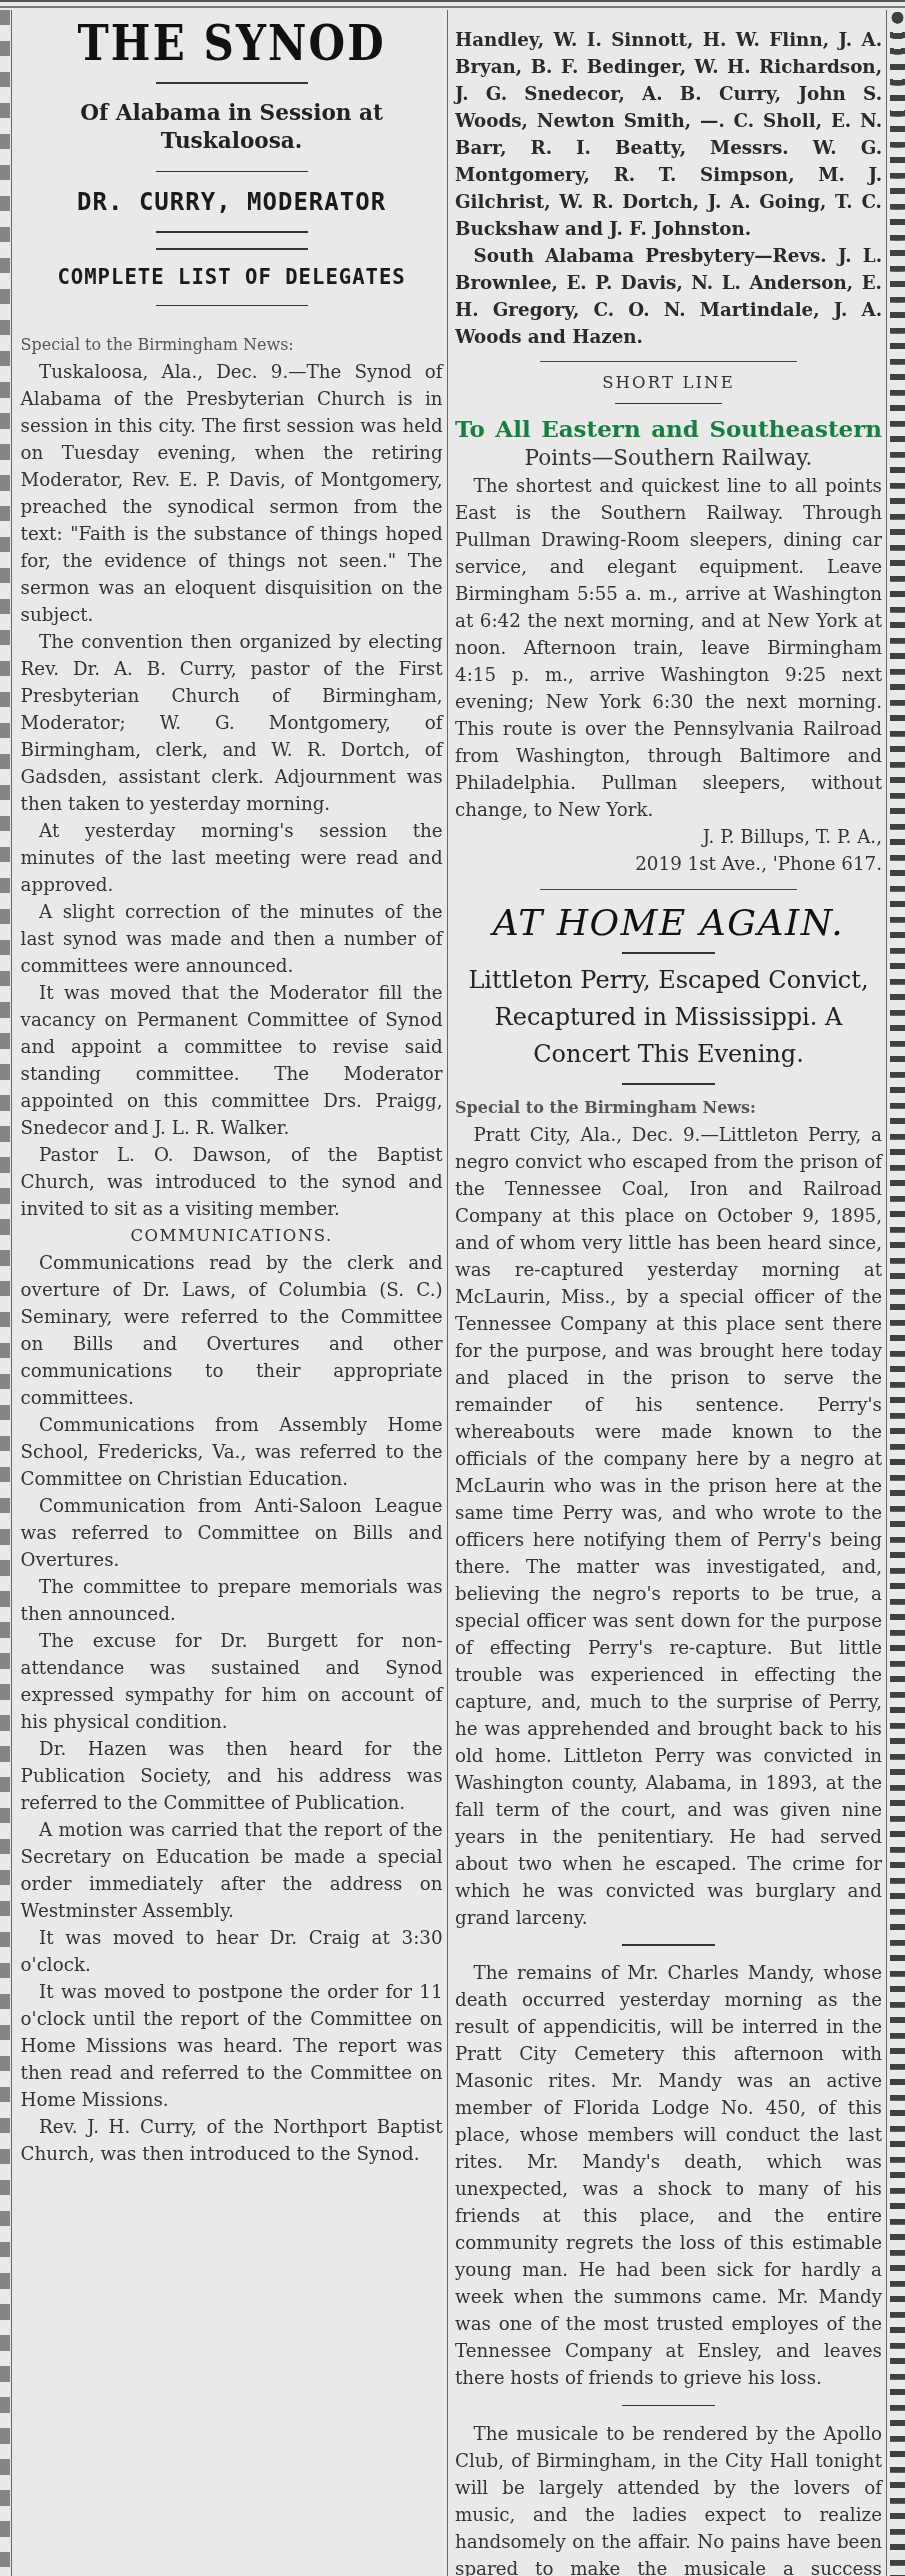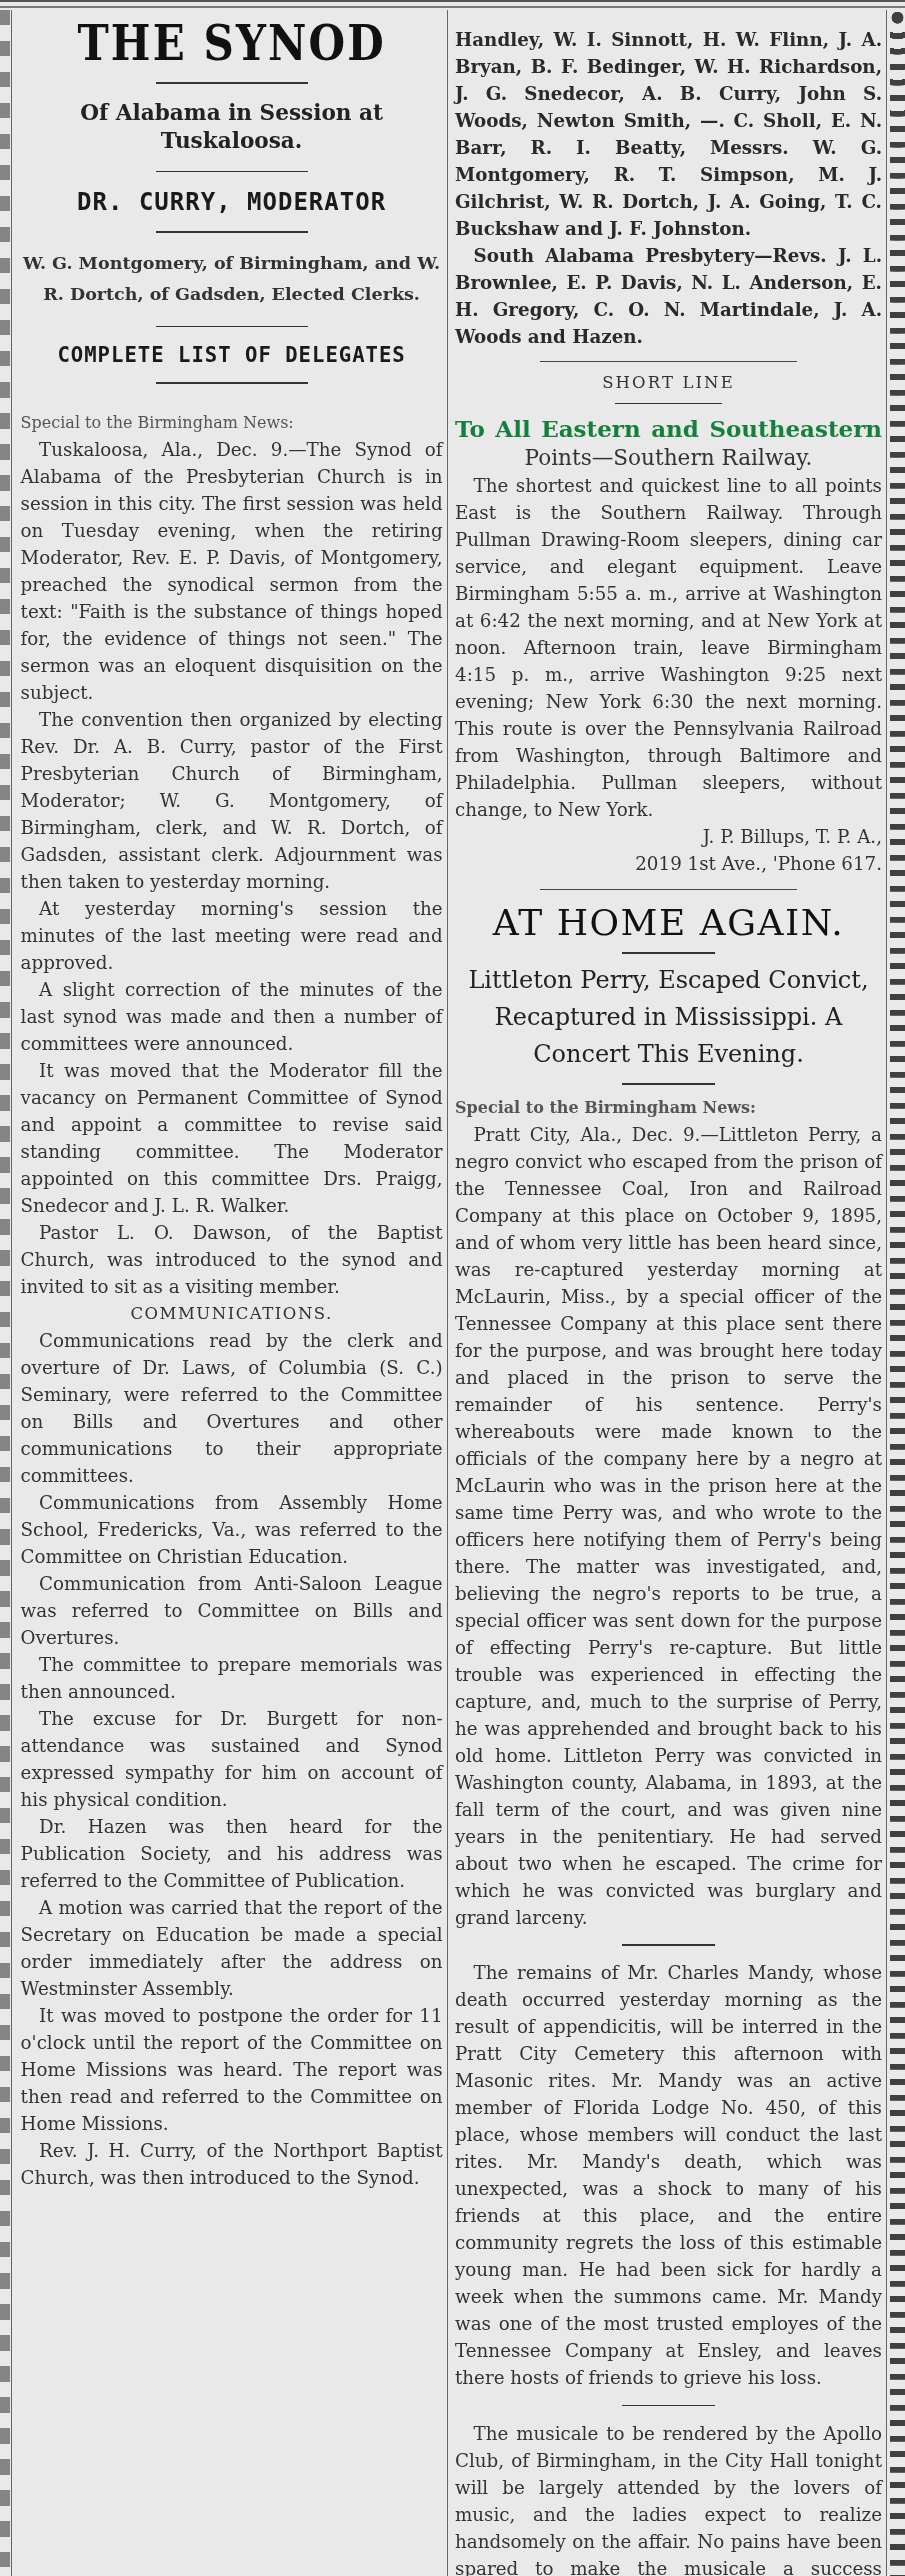--- a/index.html
+++ b/index.html
@@ -31,21 +31,21 @@
     font-family: "DejaVu Sans Mono", monospace; }
   .rule-short { width: 36%; height: 1.5px; background: #333; margin: 15.5px auto; }
   .rule-mid { width: 60%; height: 1px; background: #444; margin: 11.3px auto; }
 
   p { margin: 0; font-size: 18.3px; line-height: 27px; text-align: justify; color: #333; }
   p.indent { text-indent: 18.5px; }
   .dateline { font-size: 16px; color: #555; line-height: 26px; }
   .section-head { text-align: center; font-size: 16.5px; letter-spacing: 1.5px; color: #333; line-height: 27px; }
   .bold-lines p { font-weight: bold; color: #2a2a2a; }
   .sig { text-align: right; }
-  .at-home { text-align: center; font-size: 36px; line-height: 43px; color: #111; margin: 5.2px 0 0; letter-spacing: 1.5px; }
+  .at-home { text-align: center; font-size: 36px; line-height: 43px; color: #111; margin: 5.2px 0 0; letter-spacing: 1.5px; font-style: italic; }
   .at-home-deck { text-align: center; font-size: 24px; line-height: 37px; color: #222; }
   .short-line { text-align: center; font-size: 16.5px; letter-spacing: 2.1px; color: #333; margin: 0; }
   .rr-deck1 { font-size: 23px; font-weight: bold; text-align: justify; text-align-last: justify; line-height: 30px; color: #15803d; }
   .rr-deck2 { font-size: 21.6px; text-align: center; line-height: 28px; color: #333; }
 </style>
 </head>
 <body>
 
 <div class="page">
   <div class="topline"></div>
@@ -56,41 +56,41 @@
   <div class="rule-v" style="left:886px;top:10.3px;height:4097px;"></div>
   <div class="right-gutter"></div>
 
   <div class="col col-left">
     <div class="hl-big">THE SYNOD</div>
     <div class="rule-short"></div>
     <div class="hl-sub">Of Alabama in Session at Tuskaloosa.</div>
     <div class="rule-short"></div>
     <div class="hl-cond">DR. CURRY, MODERATOR</div>
     <div class="rule-short"></div>
-    <div class="hl-deck" style="font-family:'DejaVu Serif',serif;font-size:17.5px;line-height:31px;">W. G. Montgomery, of Birmingham, and W. R. Dortch, of Gadsden, Elected Clerks.</div>
     <div class="rule-short"></div>
     <div class="hl-cond" style="font-size:20.6px;">COMPLETE LIST OF DELEGATES</div>
     <div class="rule-short" style="margin-bottom:26px;"></div>
 
     <div class="dateline">Special to the Birmingham News:</div>
     <p class="indent">Tuskaloosa, Ala., Dec. 9.—The Synod of Alabama of the Presbyterian Church is in session in this city. The first session was held on Tuesday evening, when the retiring Moderator, Rev. E. P. Davis, of Montgomery, preached the synodical sermon from the text: "Faith is the substance of things hoped for, the evidence of things not seen." The sermon was an eloquent disquisition on the subject.</p>
     <p class="indent">The convention then organized by electing Rev. Dr. A. B. Curry, pastor of the First Presbyterian Church of Birmingham, Moderator; W. G. Montgomery, of Birmingham, clerk, and W. R. Dortch, of Gadsden, assistant clerk. Adjournment was then taken to yesterday morning.</p>
     <p class="indent">At yesterday morning's session the minutes of the last meeting were read and approved.</p>
     <p class="indent">A slight correction of the minutes of the last synod was made and then a number of committees were announced.</p>
     <p class="indent">It was moved that the Moderator fill the vacancy on Permanent Committee of Synod and appoint a committee to revise said standing committee. The Moderator appointed on this committee Drs. Praigg, Snedecor and J. L. R. Walker.</p>
     <p class="indent">Pastor L. O. Dawson, of the Baptist Church, was introduced to the synod and invited to sit as a visiting member.</p>
 
     <div class="section-head">COMMUNICATIONS.</div>
     <p class="indent">Communications read by the clerk and overture of Dr. Laws, of Columbia (S. C.) Seminary, were referred to the Committee on Bills and Overtures and other communications to their appropriate committees.</p>
     <p class="indent">Communications from Assembly Home School, Fredericks, Va., was referred to the Committee on Christian Education.</p>
     <p class="indent">Communication from Anti-Saloon League was referred to Committee on Bills and Overtures.</p>
     <p class="indent">The committee to prepare memorials was then announced.</p>
     <p class="indent">The excuse for Dr. Burgett for non-attendance was sustained and Synod expressed sympathy for him on account of his physical condition.</p>
     <p class="indent">Dr. Hazen was then heard for the Publication Society, and his address was referred to the Committee of Publication.</p>
     <p class="indent">A motion was carried that the report of the Secretary on Education be made a special order immediately after the address on Westminster Assembly.</p>
+    <p class="indent">It was moved to hear Dr. Craig at 3:30 o'clock.</p>
     <p class="indent">It was moved to postpone the order for 11 o'clock until the report of the Committee on Home Missions was heard. The report was then read and referred to the Committee on Home Missions.</p>
     <p class="indent">Rev. J. H. Curry, of the Northport Baptist Church, was then introduced to the Synod.</p>
 
   </div>
 
   <div class="col col-right">
     <div class="bold-lines" style="margin-top:15.5px;">
       <p>Handley, W. I. Sinnott, H. W. Flinn, J. A. Bryan, B. F. Bedinger, W. H. Richardson, J. G. Snedecor, A. B. Curry, John S. Woods, Newton Smith, —. C. Sholl, E. N. Barr, R. I. Beatty, Messrs. W. G. Montgomery, R. T. Simpson, M. J. Gilchrist, W. R. Dortch, J. A. Going, T. C. Buckshaw and J. F. Johnston.</p>
       <p class="indent">South Alabama Presbytery—Revs. J. L. Brownlee, E. P. Davis, N. L. Anderson, E. H. Gregory, C. O. N. Martindale, J. A. Woods and Hazen.</p>
     </div>

